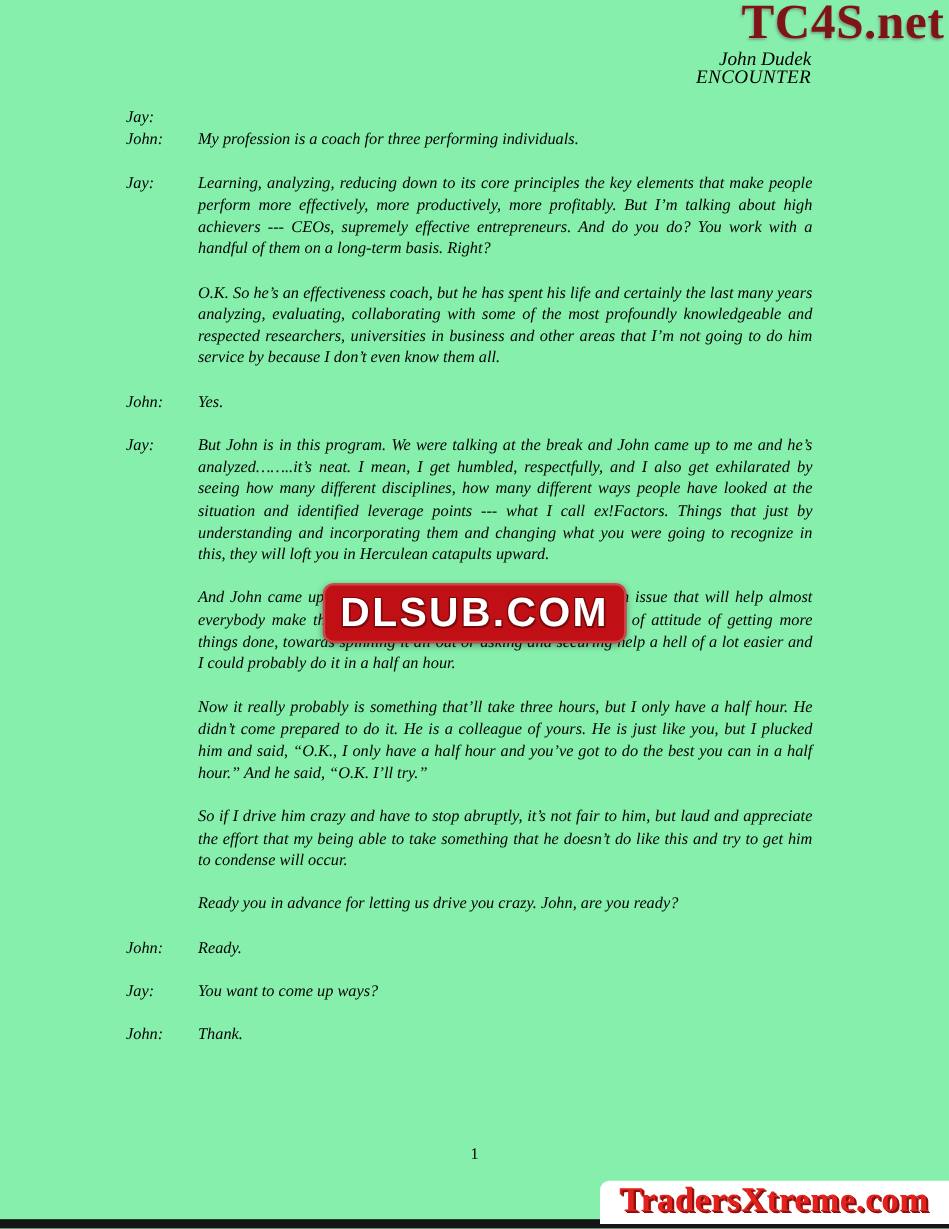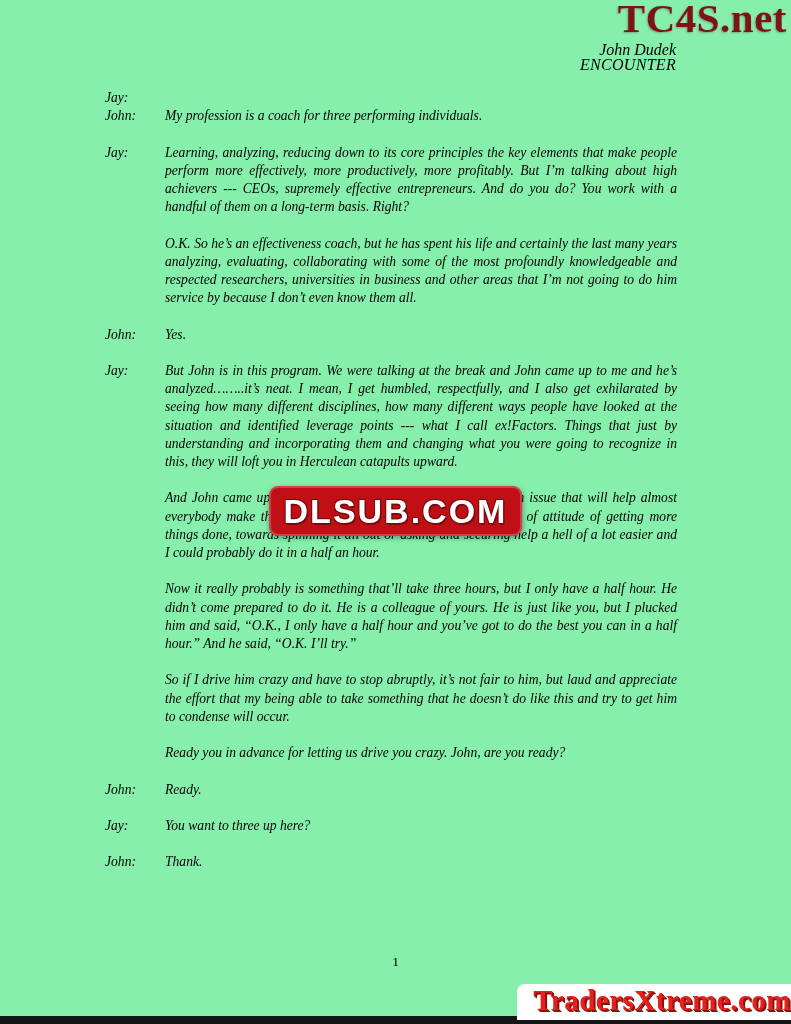--- a/index.html
+++ b/index.html
@@ -63,21 +63,21 @@
     position:absolute; top:954px; left:0; width:100%;
     text-align:center; font-size:13.5px;
   }
   .bottom-bar {
     position:absolute; left:0; bottom:0; width:100%; height:8px;
     background:#151515;
   }
   .footer-site {
     position:absolute; right:0; bottom:4px;
     background:#ffffff;
-    padding:0 0 3px 16px;
+    padding:0 17px 3px 16px;
     border-radius:8px 0 0 0;
     font-family:"Liberation Serif", serif;
     font-weight:bold;
     font-size:29px;
     color:#e5211d;
     text-shadow:2px 2px 0 #8c110e, 1px 1px 0 #8c110e;
     letter-spacing:0.5px;
   }
 </style>
 </head>
@@ -133,21 +133,21 @@
     <div class="entry">
       <div class="speaker">John:</div>
       <div class="entry-body">
           <p>Ready.</p>
         </div>
     </div>
 
     <div class="entry">
       <div class="speaker">Jay:</div>
       <div class="entry-body">
-          <p>You want to three up here?</p>
+          <p>You want to come up ways?</p>
         </div>
     </div>
 
     <div class="entry">
       <div class="speaker">John:</div>
       <div class="entry-body">
           <p>Thank.</p>
         </div>
     </div>
   </div>

